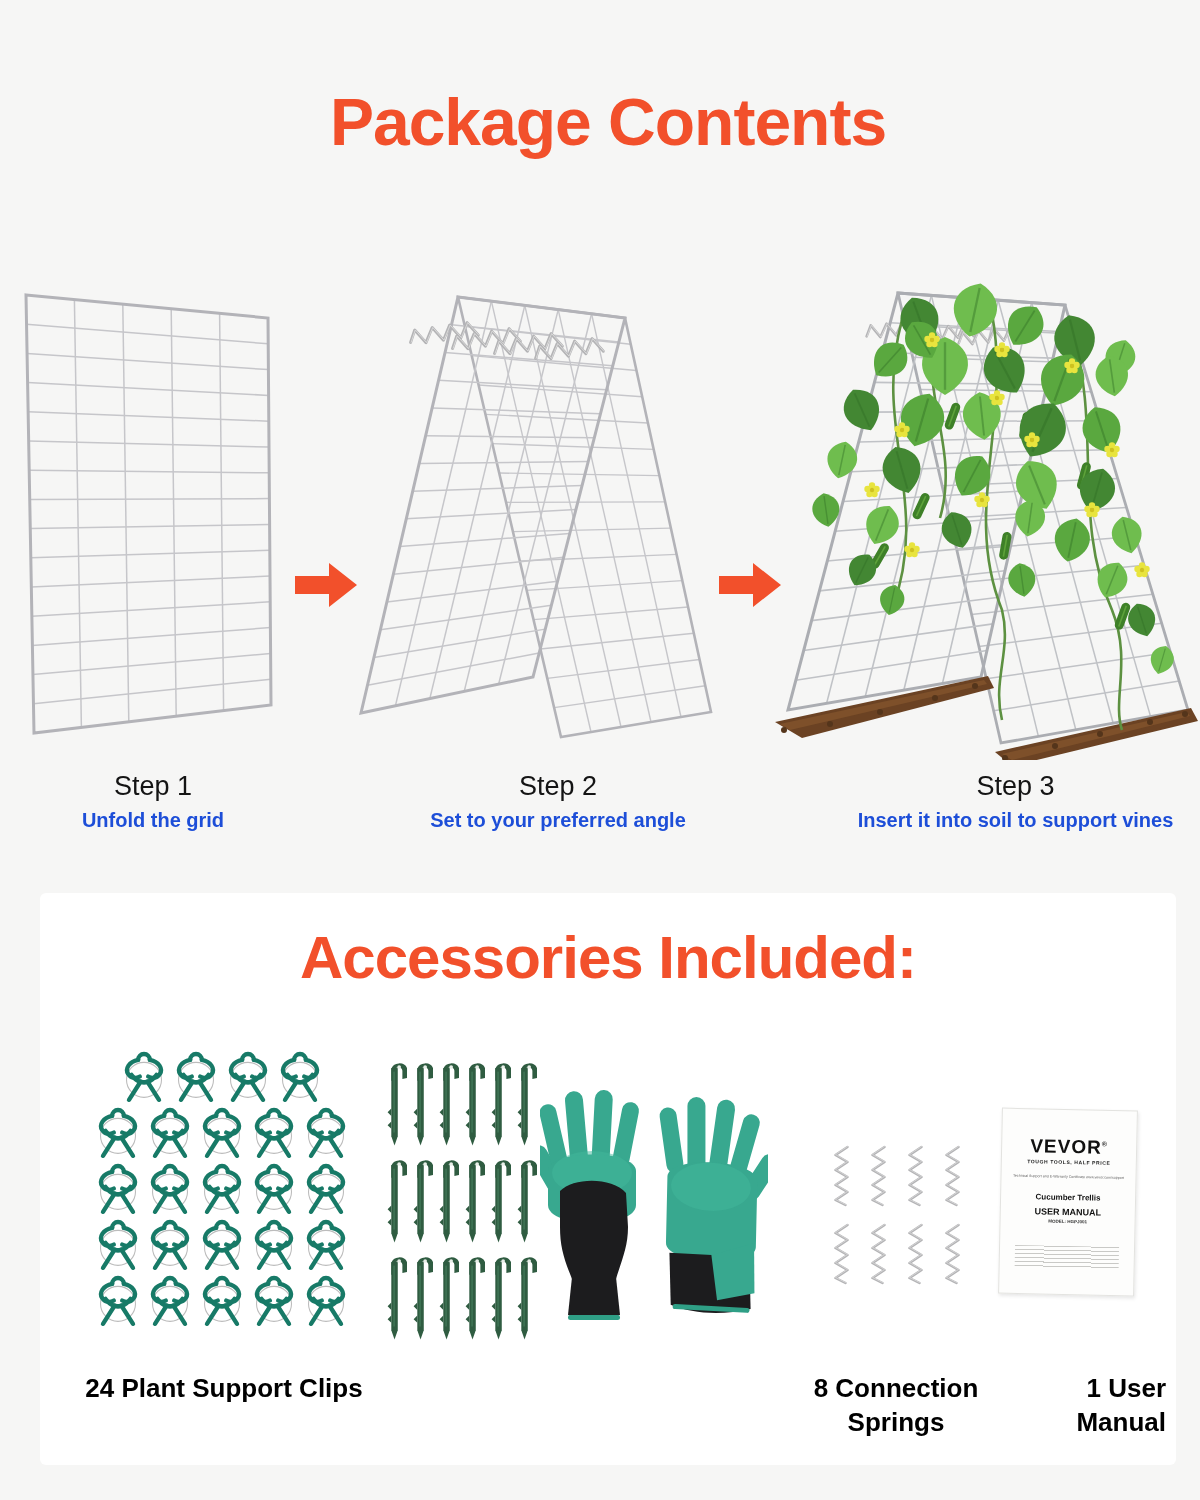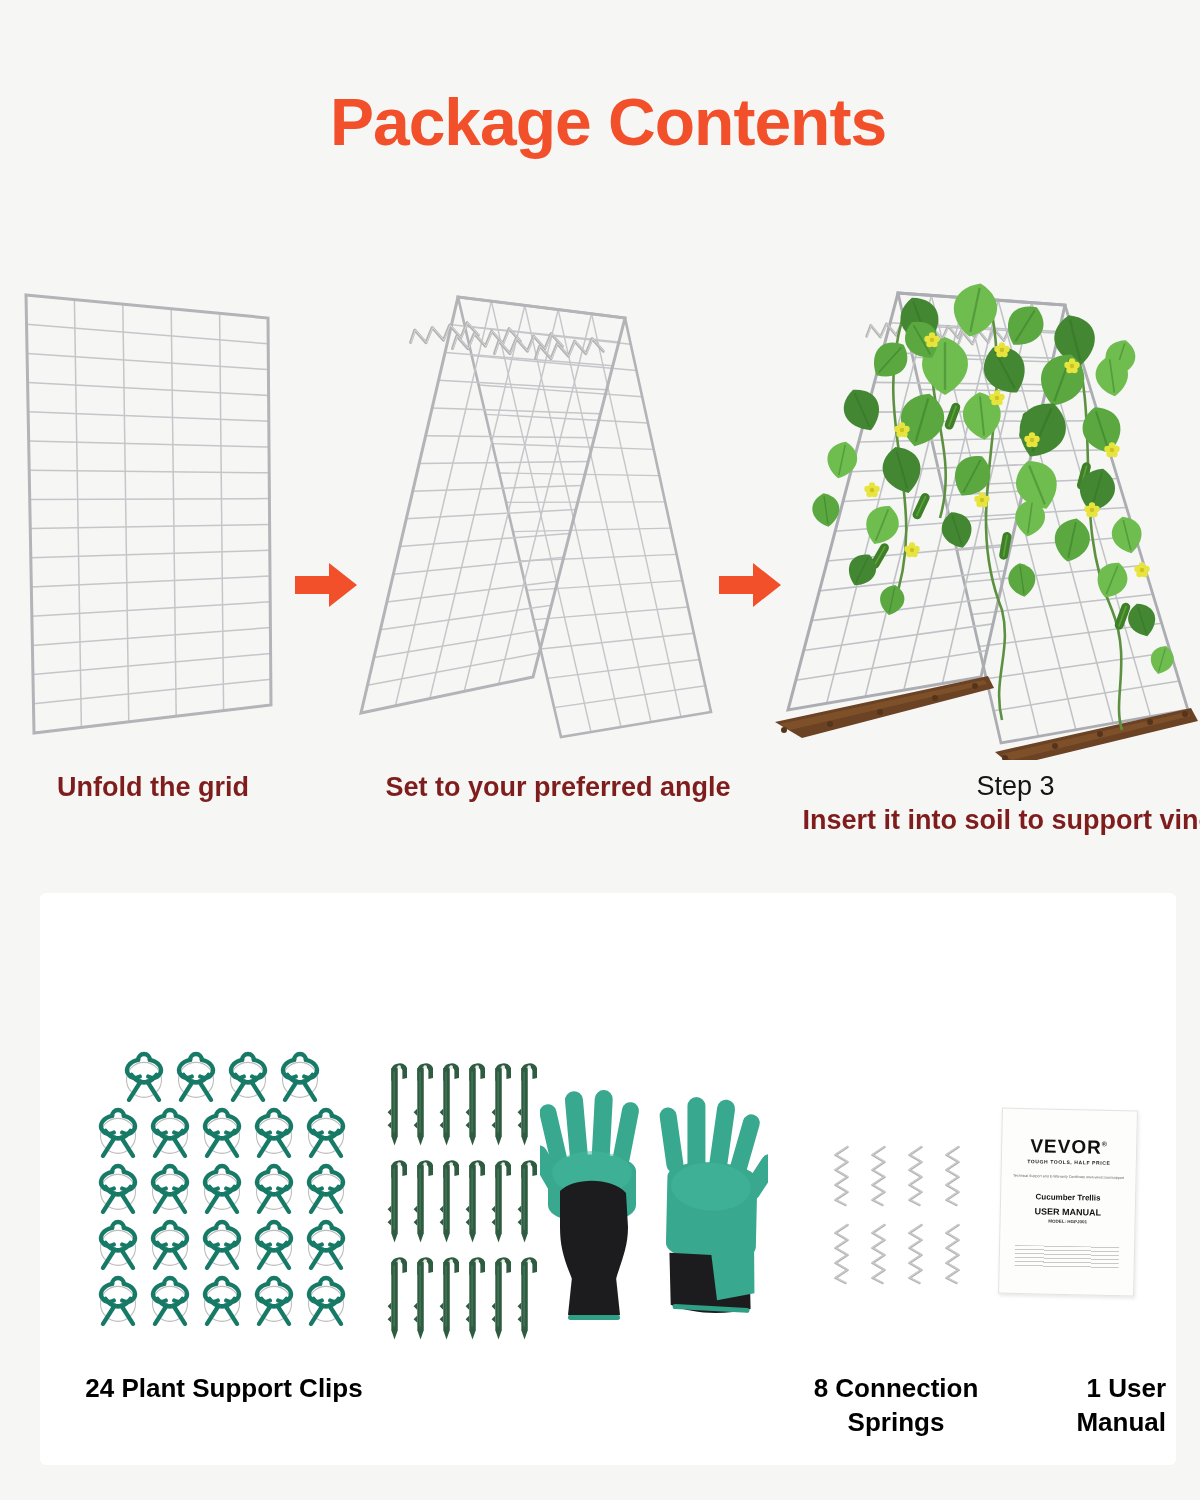--- a/index.html
+++ b/index.html
@@ -6,21 +6,21 @@
   .canvas{position:relative;width:1200px;height:1500px;background:#f6f6f5;overflow:hidden;
           font-family:"Liberation Sans",sans-serif;color:#141414;margin-left:8px;}
   .canvas *{box-sizing:border-box;}
   .abs{position:absolute;}
   .pkg-title{position:absolute;left:0;top:84px;width:1200px;text-align:center;
              font-size:66px;font-weight:800;letter-spacing:-1px;color:#f2502b;}
   .fig{position:absolute;}
   .arrow{position:absolute;width:62px;height:48px;fill:#f2502b;}
   .caption{position:absolute;top:770px;text-align:center;}
   .cap-step{font-size:27px;font-weight:400;color:#141414;line-height:33px;}
-  .cap-orange{font-size:27px;font-weight:700;color:#7f1d1d;line-height:34px;white-space:nowrap;}
+  .cap-orange{font-size:20px;font-weight:700;color:#1d4ed8;line-height:34px;white-space:nowrap;}
   .card{position:absolute;left:32px;top:893px;width:1136px;height:572px;background:#ffffff;border-radius:6px;}
   .acc-title{position:absolute;left:0;top:30px;width:1136px;text-align:center;
              font-size:60px;font-weight:800;letter-spacing:-1px;color:#f2502b;}
   .acc-rows{position:absolute;display:flex;flex-direction:column;align-items:center;}
   .acc-row{display:flex;justify-content:center;}
   .clip-svg{width:54px;height:60px;margin:-2px -1px;}
   .hook-svg{width:24px;height:92px;margin:0 1px;}
   #hooks .acc-row{margin-bottom:5px;}
   .spring-svg{width:31px;height:64px;margin:0 3px;}
   #springs .acc-row{margin-bottom:14px;}
@@ -238,31 +238,34 @@
       <use x="334" y="164" width="16" height="16" href="#sym-flower" xlink:href="#sym-flower"></use>
       <use x="94" y="204" width="16" height="16" href="#sym-flower" xlink:href="#sym-flower"></use>
       <use x="204" y="214" width="16" height="16" href="#sym-flower" xlink:href="#sym-flower"></use>
       <use x="314" y="224" width="16" height="16" href="#sym-flower" xlink:href="#sym-flower"></use>
       <use x="364" y="284" width="16" height="16" href="#sym-flower" xlink:href="#sym-flower"></use>
       <use x="134" y="264" width="16" height="16" href="#sym-flower" xlink:href="#sym-flower"></use>
       <use x="219" y="112" width="16" height="16" href="#sym-flower" xlink:href="#sym-flower"></use>
     </svg>
 
   <div class="caption" style="left:0;width:290px">
+    <div class="cap-step">Step 1</div>
     <div class="cap-orange">Unfold the grid</div>
   </div>
   <div class="caption" style="left:355px;width:390px">
+    <div class="cap-step">Step 2</div>
     <div class="cap-orange">Set to your preferred angle</div>
   </div>
   <div class="caption" style="left:790px;width:435px">
     <div class="cap-step">Step 3</div>
     <div class="cap-orange">Insert it into soil to support vines</div>
   </div>
 
   <div class="card">
+    <div class="acc-title">Accessories Included:</div>
 
     <div id="clips" class="acc-rows" style="left:48px;top:158px;width:268px">
         <div class="acc-row">
           <svg class="clip-svg">
             <use width="100%" height="100%" href="#sym-clip" xlink:href="#sym-clip"></use>
           </svg>
           <svg class="clip-svg">
             <use width="100%" height="100%" href="#sym-clip" xlink:href="#sym-clip"></use>
           </svg>
           <svg class="clip-svg">

